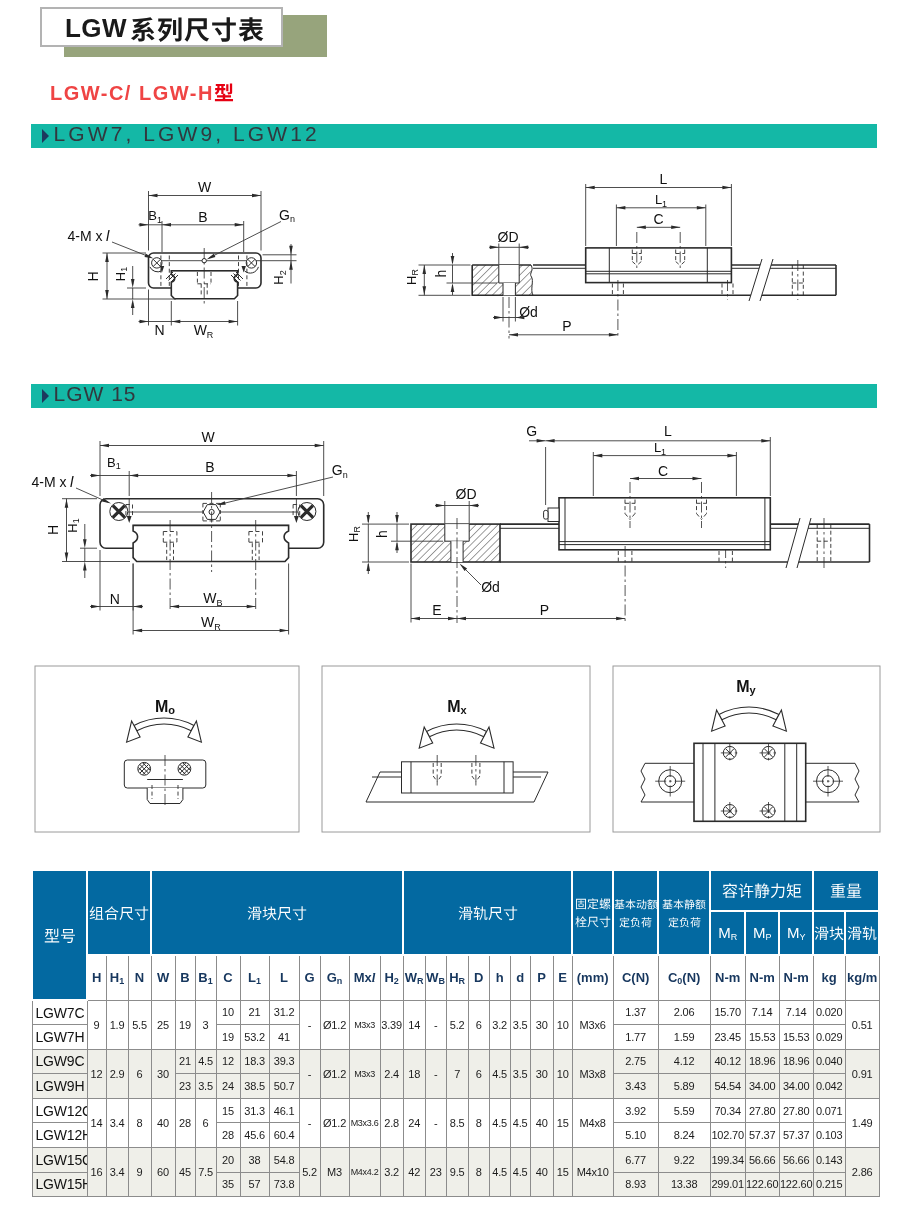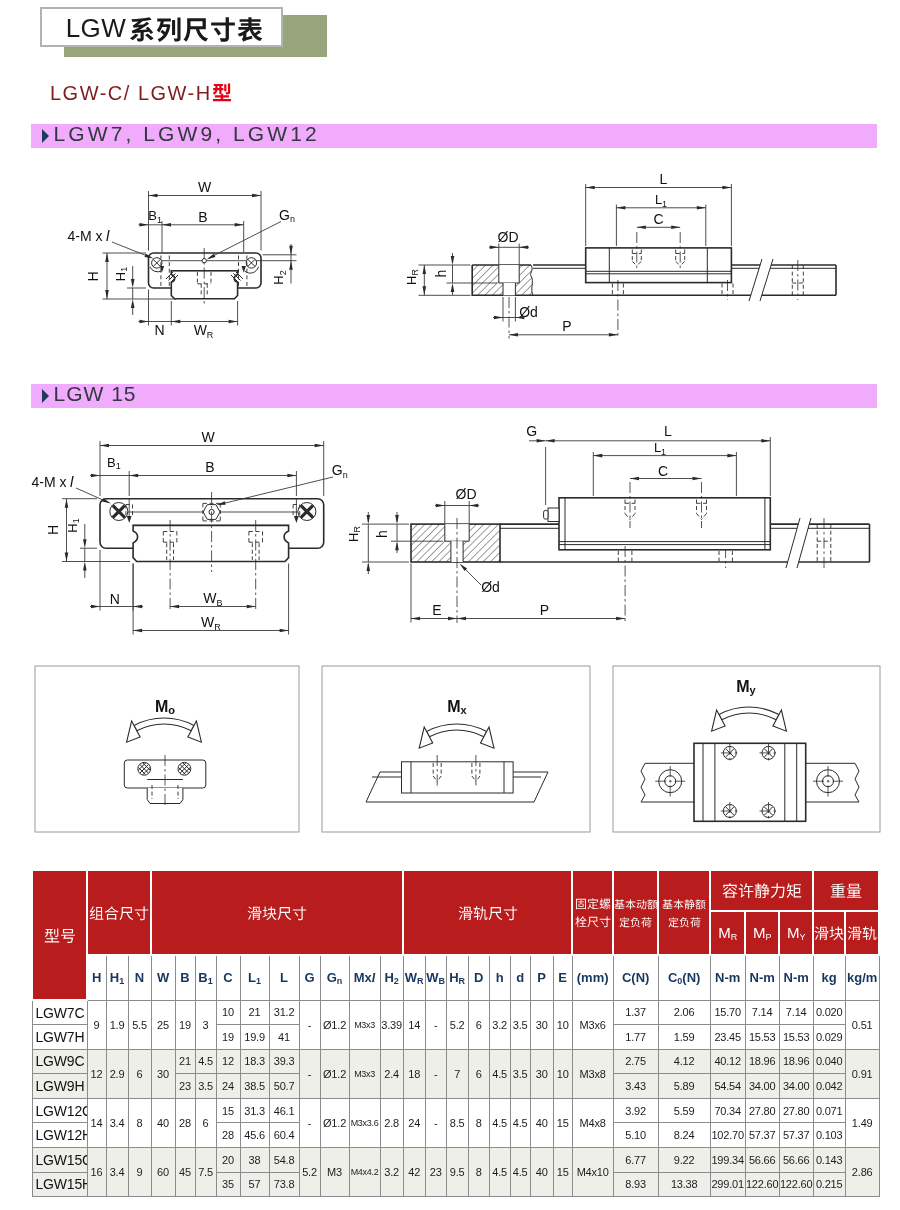--- a/index.html
+++ b/index.html
@@ -1,37 +1,37 @@
 <!DOCTYPE html>
 <html><head><meta charset="utf-8"><style>
 *{margin:0;padding:0;box-sizing:border-box}
 html,body{width:900px;height:1210px;background:#fff;font-family:"Liberation Sans",sans-serif;position:relative;overflow:hidden}
 .green{position:absolute;left:64px;top:15px;width:263px;height:42px;background:#97a47c}
 .tbox{position:absolute;left:40px;top:7px;width:243px;height:40px;background:#fff;border:2px solid #b3b3b3;text-align:center;padding-left:3px}
-.red{position:absolute;left:50px;top:83px;font-size:20px;font-weight:normal;color:#7f1d1d;letter-spacing:1.5px;line-height:20px}
-.bar{position:absolute;left:31px;width:846px;height:24px;background:#f0abfc;font-size:21px;color:#32383e;line-height:20px}
+.red{position:absolute;left:50px;top:83px;font-size:20px;font-weight:bold;color:#ef4444;letter-spacing:1.5px;line-height:20px}
+.bar{position:absolute;left:31px;width:846px;height:24px;background:#14b8a6;font-size:21px;color:#32383e;line-height:20px}
 .tri{display:inline-block;width:0;height:0;border-left:7px solid #1d3a5e;border-top:7.5px solid transparent;border-bottom:7.5px solid transparent;margin:0 5px 0 10.5px;vertical-align:-2px}
 #dt{position:absolute;left:31px;top:869px;width:847px;border-collapse:collapse;table-layout:fixed}
 #dt td{text-align:center;vertical-align:middle;overflow:hidden}
-#dt td.g{background:#b91c1c;border:2px solid #fff}
+#dt td.g{background:#0369a1;border:2px solid #fff}
 #dt tr.r1{height:41px} #dt tr.r2{height:44px} #dt tr.lr{height:45px}
 #dt tr.lr td{border:1px solid #8c8c8c;color:#17375e;font-weight:bold;font-size:13px}
 #dt tr.lr td sub,#dt td.sb sub{font-size:9px;vertical-align:-2px}
 #dt td.sb{color:#fff;font-size:15px;font-weight:normal}
 #dt td.sb sub{font-weight:normal}
 .ell{font-family:"Liberation Serif",serif;font-style:italic}
 #dt tr:nth-child(n+4) {height:24.6px}
 #dt tr:nth-child(n+4) td{border:1px solid #8c8c8c;font-size:11px;letter-spacing:-0.2px;color:#1c1c1c}
 #dt tr:nth-child(n+4) td.mod{text-align:left;padding-left:3px;font-size:14px;font-weight:400;color:#111}
 #dt tr:nth-child(n+4) td.mx{font-size:9px;letter-spacing:-0.3px}
 #dt tr.sh td{background:#efefe9}
 </style></head>
 <body>
 <div class="green"></div>
-<div class="tbox"><span style="font-size:26px;font-weight:normal;letter-spacing:0.5px;color:#1a1a1a;position:relative;top:4px">LGW</span><svg width="134" height="26" viewBox="0 0 134 26" style="display:inline-block;vertical-align:middle;overflow:visible;margin-left:3px;position:relative;top:1px;margin-right:-3px" fill="#1a1a1a">
+<div class="tbox"><span style="font-size:26px;font-weight:bold;letter-spacing:0.5px;color:#1a1a1a;position:relative;top:4px">LGW</span><svg width="134" height="26" viewBox="0 0 134 26" style="display:inline-block;vertical-align:middle;overflow:visible;margin-left:3px;position:relative;top:1px;margin-right:-3px" fill="#1a1a1a">
       <g transform="translate(0.0,22.36) scale(0.02600,-0.02600)">
         <path d="M242 216C195 153 114 84 38 43C68 25 119 -14 143 -37C216 13 305 96 364 173ZM619 158C697 100 795 17 839 -37L946 34C895 90 794 169 717 221ZM642 441C660 423 680 402 699 381L398 361C527 427 656 506 775 599L688 677C644 639 595 602 546 568L347 558C406 600 464 648 515 698C645 711 768 729 872 754L786 853C617 812 338 787 92 778C104 751 118 703 121 673C194 675 271 679 348 684C296 636 244 598 223 585C193 564 170 550 147 547C159 517 175 466 180 444C203 453 236 458 393 469C328 430 273 401 243 388C180 356 141 339 102 333C114 303 131 248 136 227C169 240 214 247 444 266V44C444 33 439 30 422 29C405 29 344 29 292 31C310 0 330 -51 336 -86C410 -86 466 -85 510 -67C554 -48 566 -17 566 41V275L773 292C798 259 820 228 835 202L929 260C889 324 807 418 732 488Z"></path>
       </g>
       <g transform="translate(27.0,22.36) scale(0.02600,-0.02600)">
         <path d="M617 743V167H735V743ZM824 840V50C824 34 818 29 801 29C784 28 729 28 679 30C695 -2 712 -53 717 -85C799 -86 855 -82 893 -64C931 -45 944 -14 944 51V840ZM173 283C210 252 258 210 291 177C230 98 152 39 60 4C85 -20 116 -67 132 -98C362 9 506 211 554 563L479 585L458 582H275C285 617 295 653 303 689H572V804H48V689H182C151 553 101 428 29 348C55 329 102 287 120 265C166 320 205 391 237 472H422C406 402 384 339 356 282C323 311 276 348 242 374Z"></path>
       </g>
       <g transform="translate(54.0,22.36) scale(0.02600,-0.02600)">
         <path d="M161 816V517C161 357 151 138 21 -9C49 -24 103 -69 123 -94C235 33 273 226 285 390H498C563 156 672 -6 887 -82C905 -48 942 4 970 29C784 85 676 214 622 390H878V816ZM289 699H752V507H289V517Z"></path>
       </g>
       <g transform="translate(81.0,22.36) scale(0.02600,-0.02600)">
@@ -785,21 +785,21 @@
         <td>2.06</td>
         <td>15.70</td>
         <td>7.14</td>
         <td>7.14</td>
         <td>0.020</td>
         <td rowspan="2">0.51</td>
       </tr>
       <tr>
         <td class="mod">LGW7H</td>
         <td>19</td>
-        <td>19.9</td>
+        <td>53.2</td>
         <td>41</td>
         <td>1.77</td>
         <td>1.59</td>
         <td>23.45</td>
         <td>15.53</td>
         <td>15.53</td>
         <td>0.029</td>
       </tr>
       <tr class="sh">
         <td class="mod">LGW9C</td>

